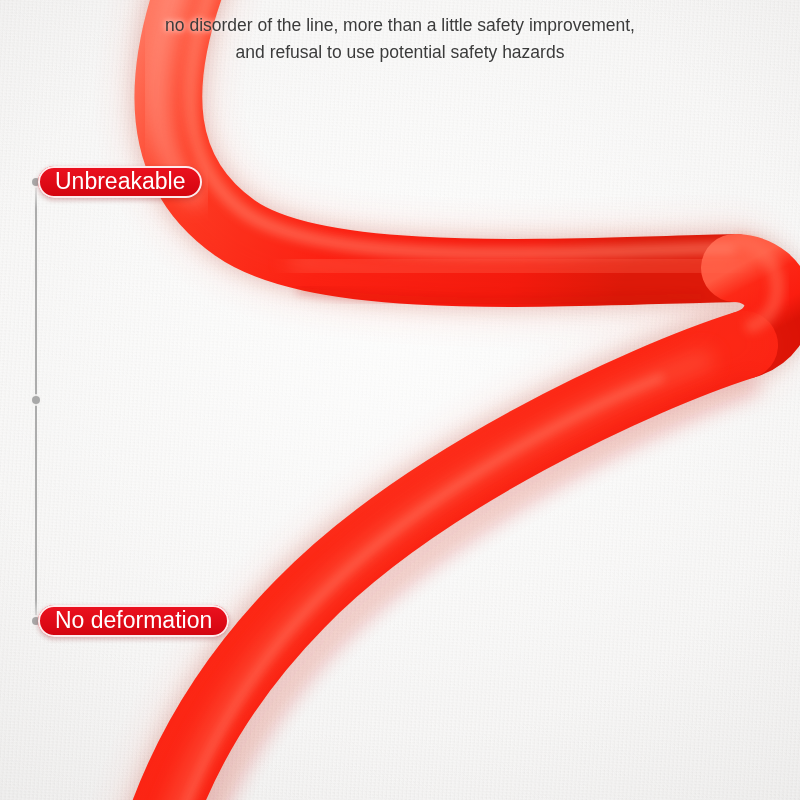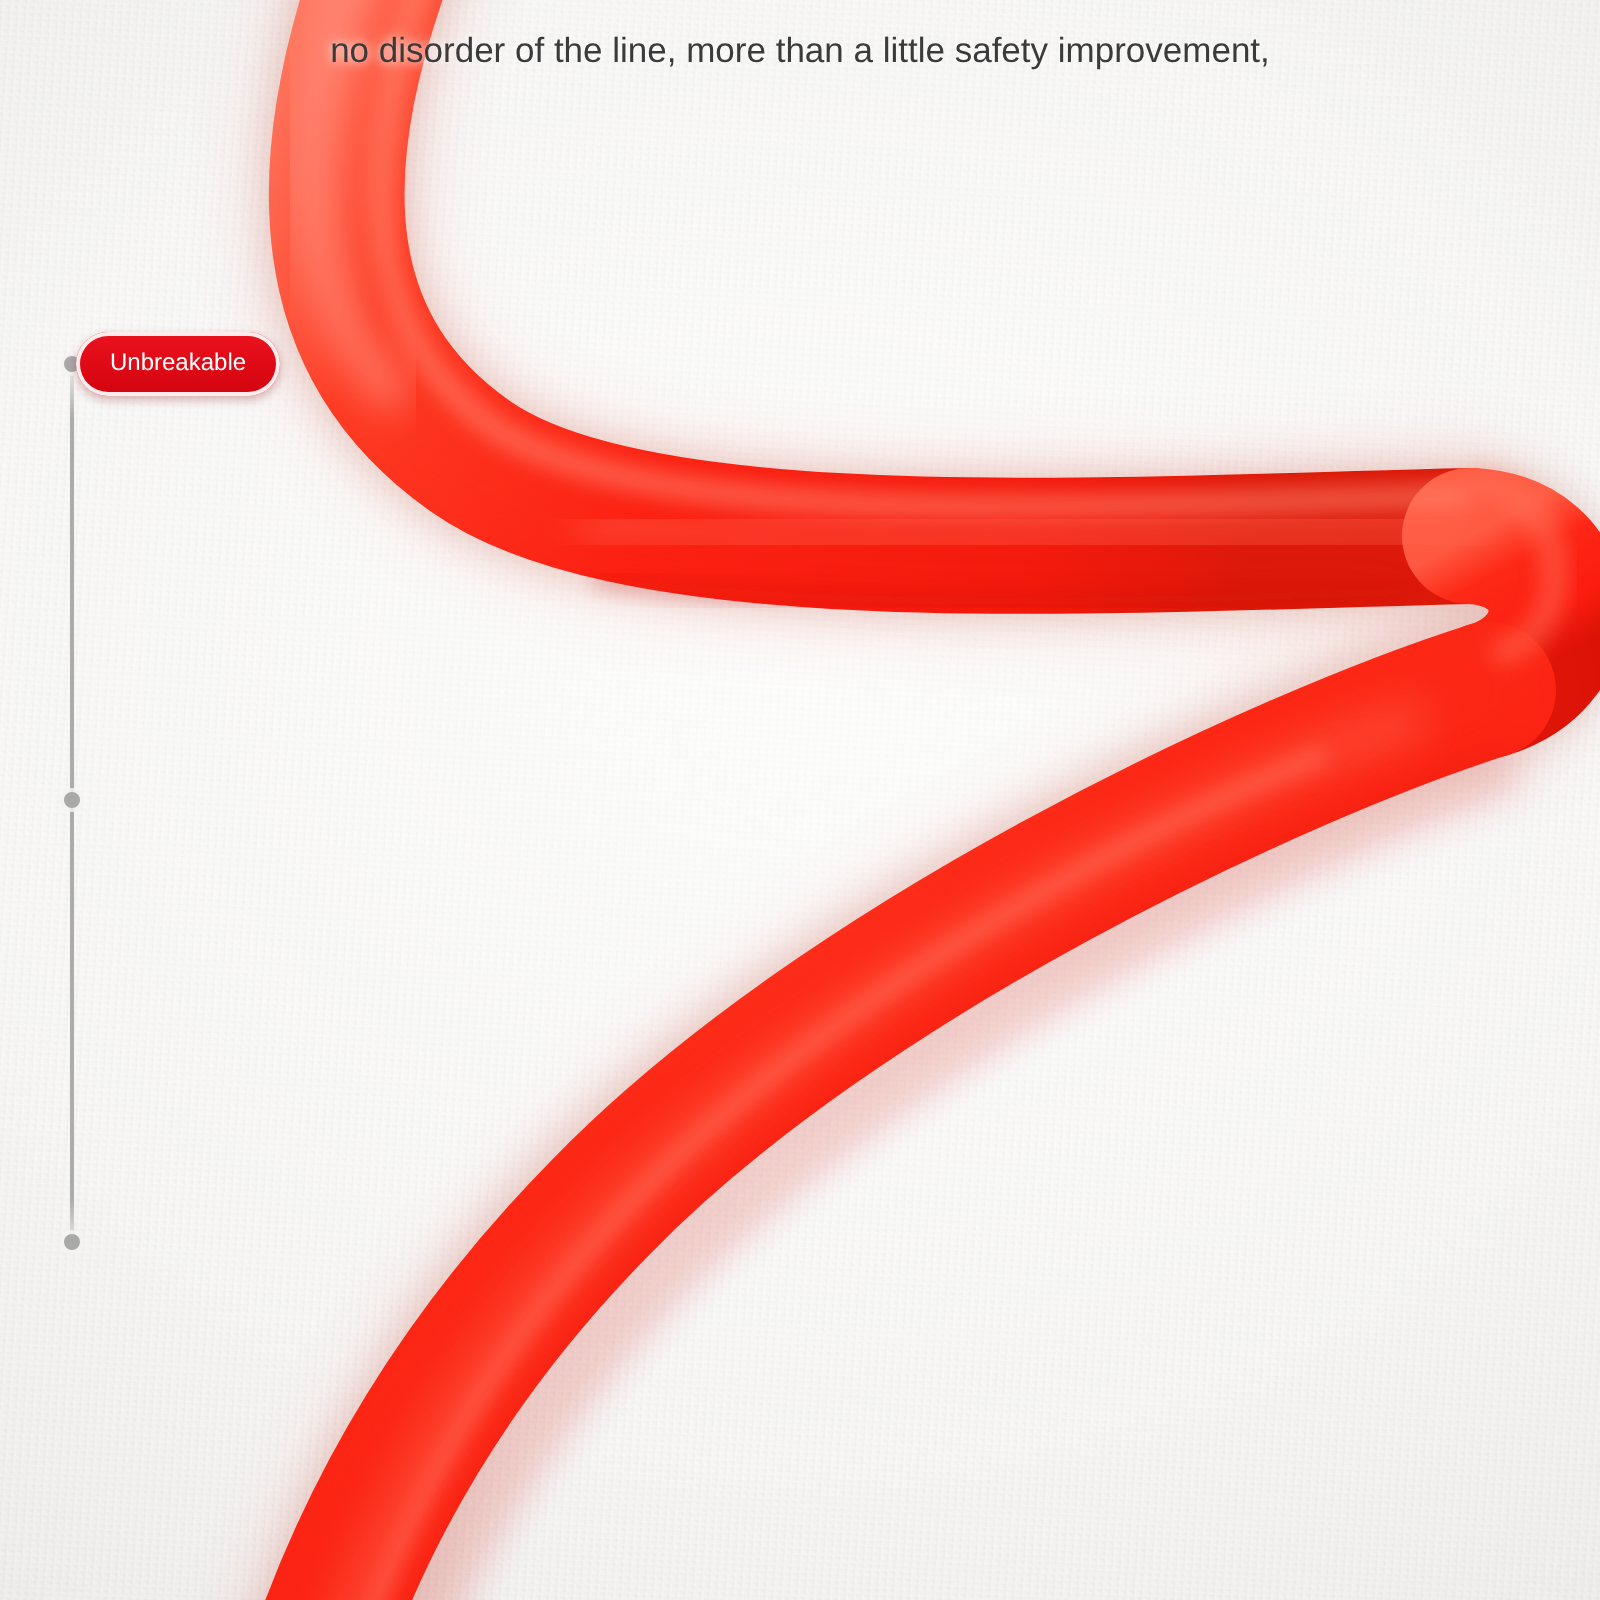--- a/index.html
+++ b/index.html
@@ -120,21 +120,21 @@
     position: absolute;
     left: 38px;
     display: inline-flex;
     align-items: center;
     justify-content: center;
     height: 32px;
     padding: 0 17px;
     border-radius: 17px;
     background: linear-gradient(180deg, #ec1220 0%, #de0a16 55%, #d2040f 100%);
     color: #ffffff;
-    font-size: 12px;
+    font-size: 23px;
     font-weight: normal;
     line-height: 1;
     white-space: nowrap;
     box-shadow:
       inset 0 0 0 2px rgba(255,255,255,.92),
       0 2px 5px rgba(140,12,18,.30);
     z-index: 7;
     text-align: right;
   }
   .badge span { display:block; transform: translateY(-1px); }
@@ -231,25 +231,29 @@
       <g opacity=".12" filter="url(#fBlurLg)">
         <path d="M196,-30 C150,90 160,175 235,228 C320,288 560,272 735,268" fill="none" stroke="#ff4326" stroke-width="84" stroke-linecap="round"></path>
         <path d="M744,345 C640,378 420,480 300,604 C237,668 188,742 158,830" fill="none" stroke="#ff4326" stroke-width="84" stroke-linecap="round"></path>
       </g>
     </svg>
   </div>
 
   <div class="headings">
     <div class="subtitle">
       <span class="sub-line">no disorder of the line, more than a little safety improvement,</span>
+      <span class="sub-line">and refusal to use potential safety hazards</span>
     </div>
   </div>
 
   <div class="rail"></div>
   <div class="rail-dot dot-1"></div>
   <div class="rail-dot dot-2"></div>
   <div class="rail-dot dot-3"></div>
 
   <div class="badge badge-1">
     <span>Unbreakable</span>
   </div>
+  <div class="badge badge-3">
+    <span>No deformation</span>
+  </div>
 
 </div>
 
 </body></html>

